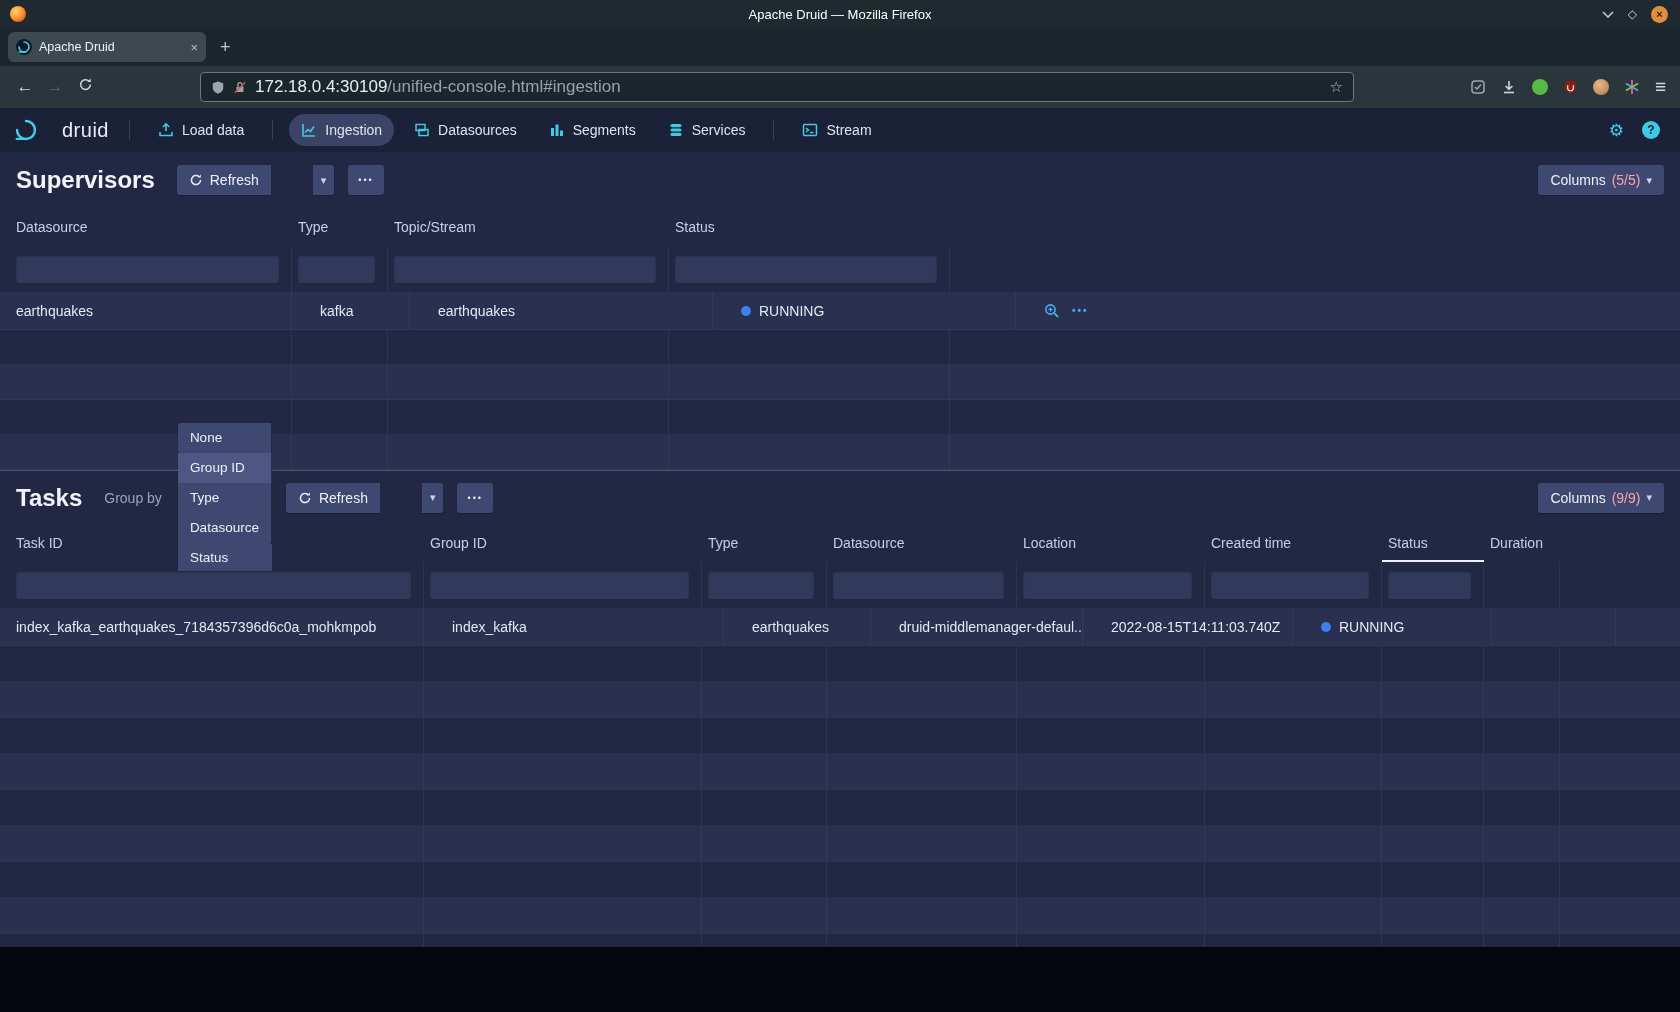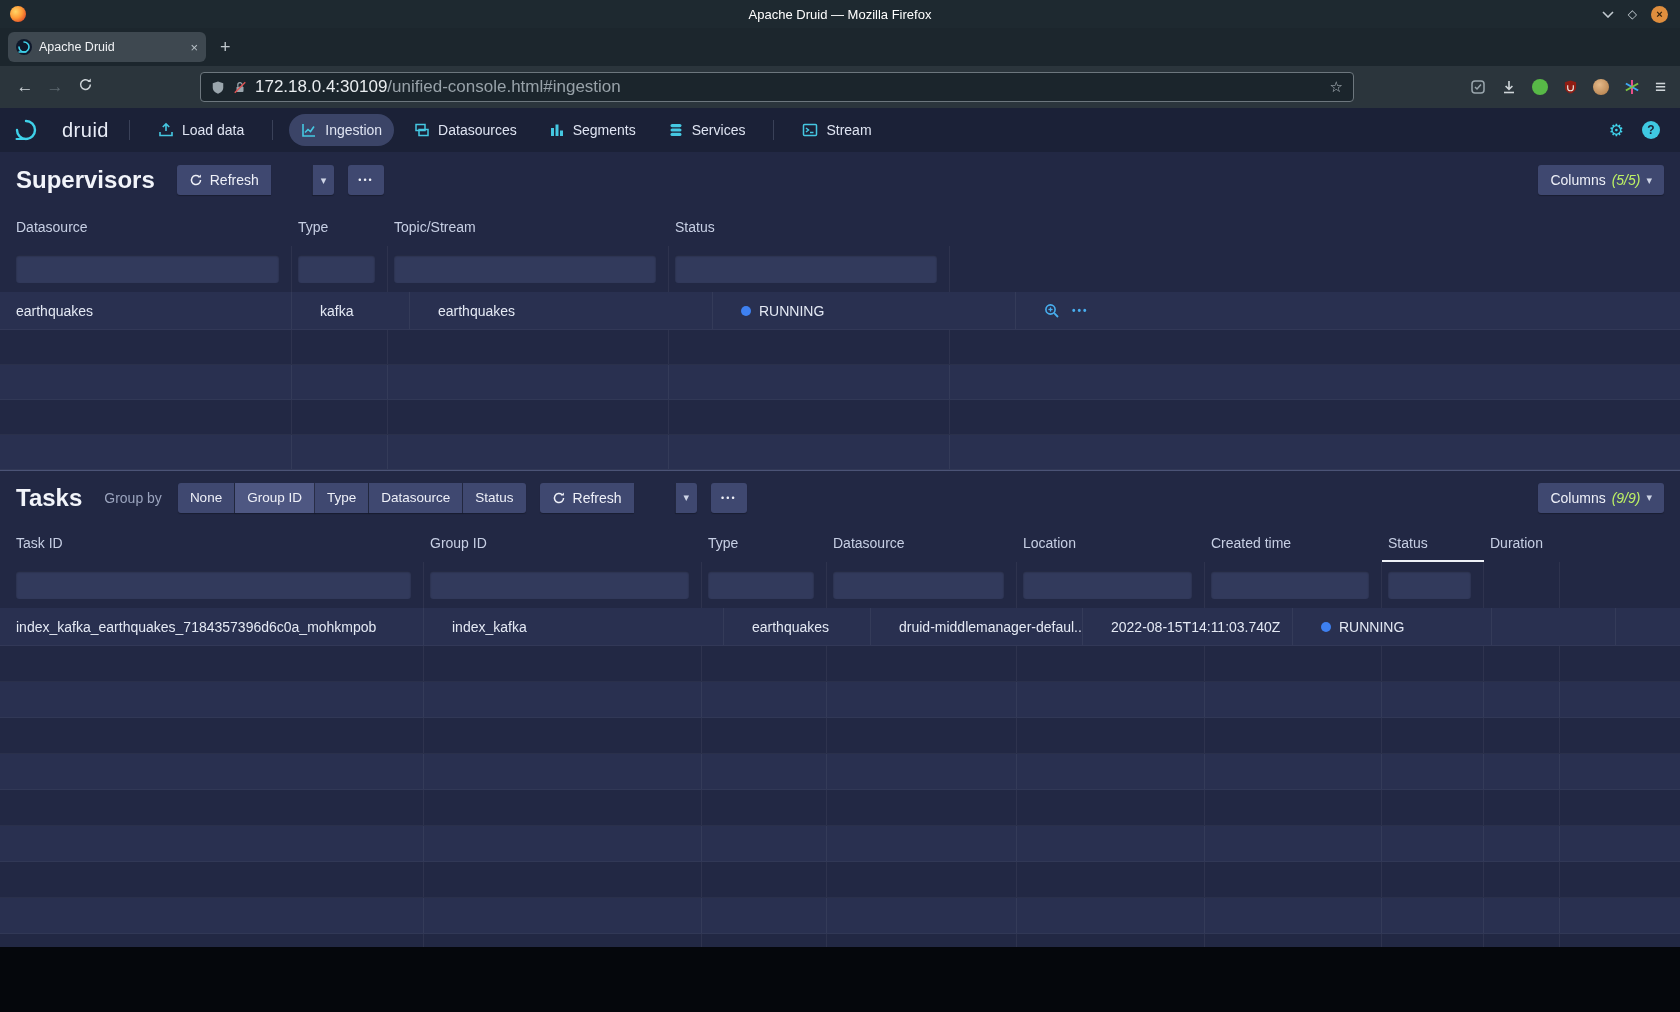--- a/index.html
+++ b/index.html
@@ -58,27 +58,27 @@
   .groupby-label { color:#9aa3bd; font-size:14px; margin-right:2px; }
 
   .btn { display:inline-flex; align-items:center; gap:7px; height:30px; padding:0 12px;
     background:#3f4870; color:#eef0f8; font-size:14px; border:none; border-radius:3px;
     box-shadow:0 1px 1px rgba(0,0,0,.28); }
   .split { display:inline-flex;gap:41px; }
   .split .btn-main { border-radius:3px 0 0 3px; }
   .split .btn-caret { border-radius:0 3px 3px 0; padding:0 8px; border-left:1px solid rgba(8,10,18,.5); }
   .caret { font-size:11px; color:#ced4e6; }
   .more-btn { padding:0 10px; font-size:9px; letter-spacing:2px; }
-  .btn-group { display:inline-flex; }
+  .btn-group { display:inline-flex;flex-direction:column; }
   .btn-group .btn { border-radius:0; border-right:1px solid rgba(8,10,18,.5); font-size:13.5px; }
   .btn-group .btn:first-child { border-radius:3px 0 0 3px; }
   .btn-group .btn:last-child { border-radius:0 3px 3px 0; border-right:none; }
   .btn-group .btn.active { background:#4e5782; }
   .columns-btn { margin-left:auto; gap:6px; }
-  .count-muted { color:#bef264;font-style:italic; }
+  .count-muted { color:#fca5a5; }
 
   
   .sup-grid  { display:grid; grid-template-columns:292px 96px 281px 281px 1fr; }
   .task-grid { display:grid; grid-template-columns:424px 278px 125px 190px 188px 177px 102px 76px 1fr; }
   .t-row { width:100%; }
   .cell { padding-left:6px; display:flex; align-items:center; overflow:hidden; white-space:nowrap; }
   .t-row .cell:first-child { padding-left:16px; }
   .t-head { height:38px; }
   .t-head .cell { color:#c7cfe4; font-size:14px; }
   .t-head .cell.sorted { box-shadow:inset 0 -2px 0 #eef1f7; }

